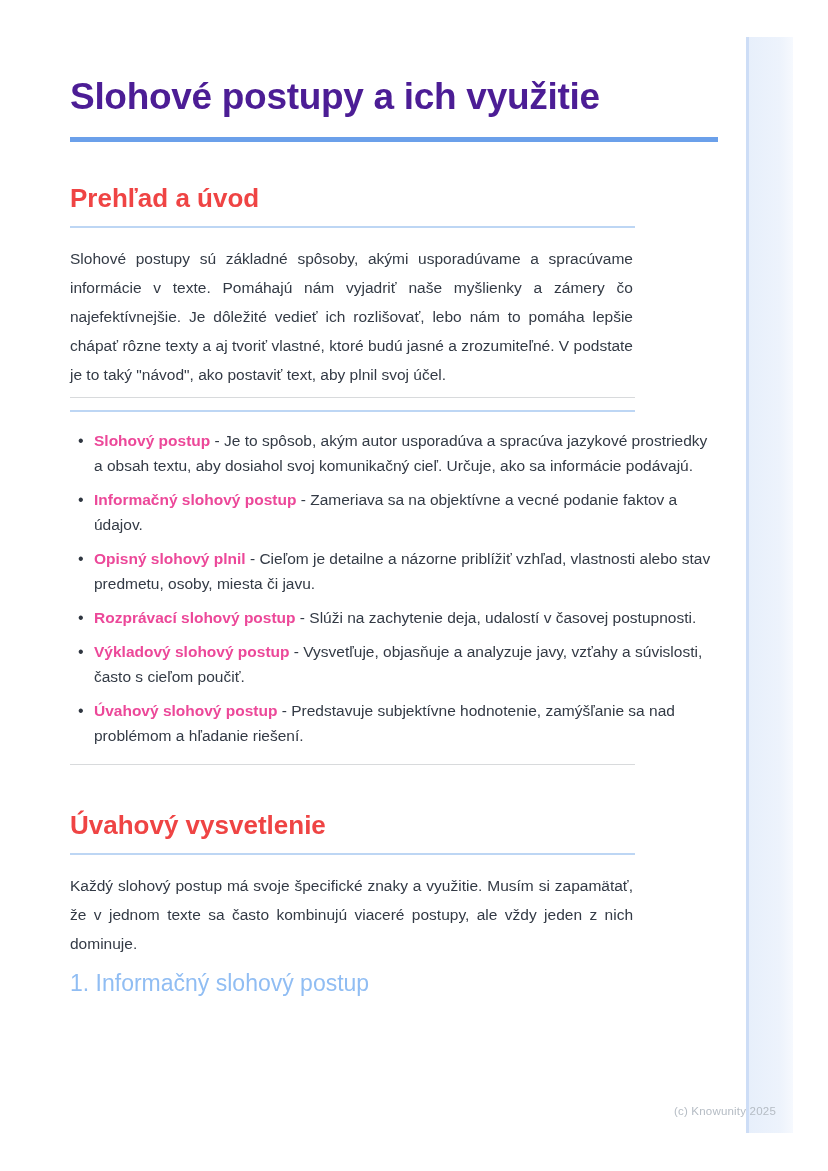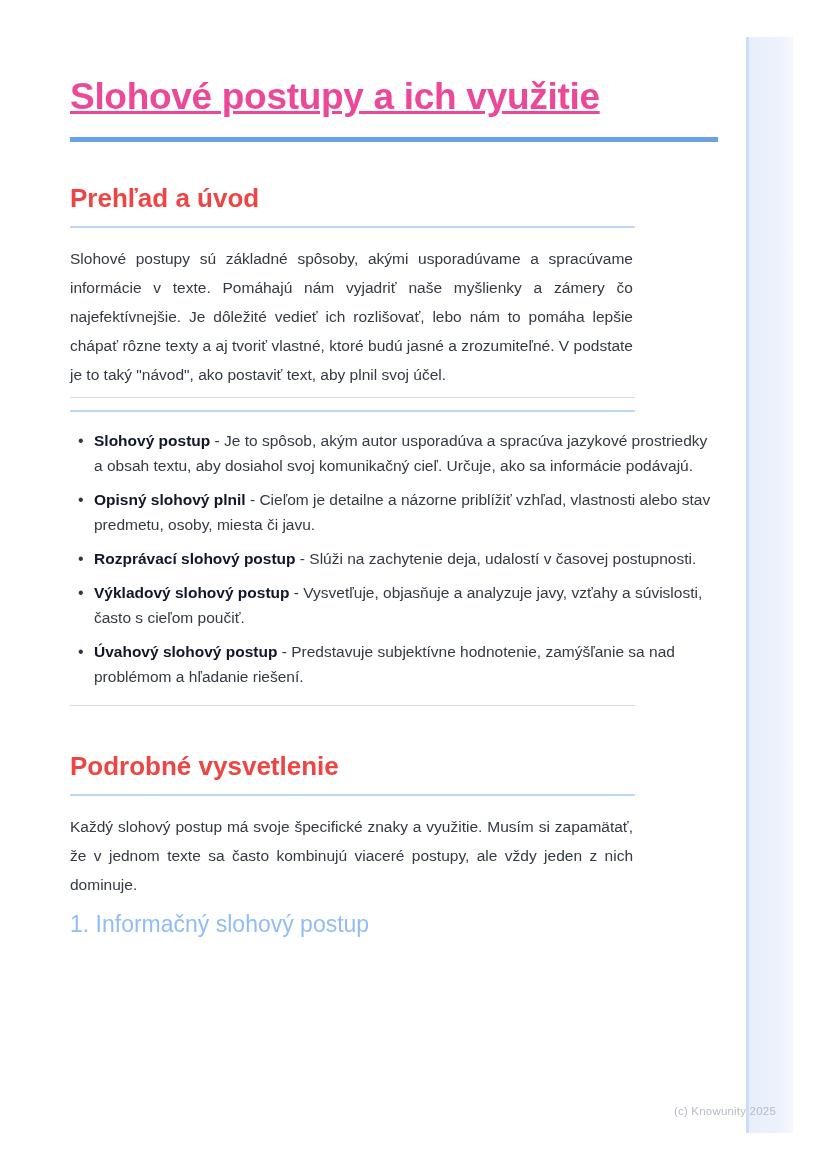--- a/index.html
+++ b/index.html
@@ -24,22 +24,21 @@
     left: 70px; top: 0;
     width: 648px;
     z-index: 2;
   }
   h1.doc-title {
     margin: 76px 0 0 0;
     font-size: 37px;
     line-height: 1.12;
     font-weight: bold;
     letter-spacing: -0.3px;
-    color: #ec4899;
-    text-decoration: underline;
+    color: #4c1d95;
   }
   .title-rule {
     margin-top: 20px;
     width: 648px; height: 5px;
     background: #6ba0ea;
   }
   h2.section-heading {
     margin: 0;
     font-size: 26px;
     line-height: 1.15;
@@ -84,21 +83,21 @@
   ul.def-list li + li { margin-top: 9px; }
   ul.def-list li::before {
     content: "\2022";
     position: absolute;
     left: -16px; top: 0;
     color: #2f3640;
     font-size: 16px;
   }
   ul.def-list .term {
     font-weight: bold;
-    color: #0f172a;
+    color: #ec4899;
   }
   h3.sub-heading {
     margin: 12px 0 0 0;
     font-size: 23px;
     line-height: 1.2;
     font-weight: normal;
     color: #90bdf3;
   }
   .footer-credit {
     position: absolute;
@@ -124,31 +123,32 @@
     <div class="h2-rule"></div>
     <p class="body-par">Slohové postupy sú základné spôsoby, akými usporadúvame a spracúvame informácie v texte. Pomáhajú nám vyjadriť naše myšlienky a zámery čo najefektívnejšie. Je dôležité vedieť ich rozlišovať, lebo nám to pomáha lepšie chápať rôzne texty a aj tvoriť vlastné, ktoré budú jasné a zrozumiteľné. V podstate je to taký "návod", ako postaviť text, aby plnil svoj účel.</p>
   </section>
 
   <div class="divider"></div>
 
   <section class="sec-defs">
     <div class="h2-rule"></div>
     <ul class="def-list">
       <li><span class="term">Slohový postup</span><span> - </span><span>Je to spôsob, akým autor usporadúva a spracúva jazykové prostriedky a obsah textu, aby dosiahol svoj komunikačný cieľ. Určuje, ako sa informácie podávajú.</span></li>
+    <li><span class="term">Informačný slohový postup</span><span> - </span><span>Zameriava sa na objektívne a vecné podanie faktov a údajov.</span></li>
         <li><span class="term">Opisný slohový plnil</span><span> - </span><span>Cieľom je detailne a názorne priblížiť vzhľad, vlastnosti alebo stav predmetu, osoby, miesta či javu.</span></li>
         <li><span class="term">Rozprávací slohový postup</span><span> - </span><span>Slúži na zachytenie deja, udalostí v časovej postupnosti.</span></li>
         <li><span class="term">Výkladový slohový postup</span><span> - </span><span>Vysvetľuje, objasňuje a analyzuje javy, vzťahy a súvislosti, často s cieľom poučiť.</span></li>
         <li><span class="term">Úvahový slohový postup</span><span> - </span><span>Predstavuje subjektívne hodnotenie, zamýšľanie sa nad problémom a hľadanie riešení.</span></li>
       </ul>
   </section>
 
   <div class="divider after-list"></div>
 
   <section class="sec-explain">
-    <h2 class="section-heading">Podrobné vysvetlenie</h2>
+    <h2 class="section-heading">Úvahový vysvetlenie</h2>
     <div class="h2-rule"></div>
     <p class="body-par">Každý slohový postup má svoje špecifické znaky a využitie. Musím si zapamätať, že v jednom texte sa často kombinujú viaceré postupy, ale vždy jeden z nich dominuje.</p>
     <h3 class="sub-heading">1. Informačný slohový postup</h3>
   </section>
 
 </div>
 
 <div class="footer-credit">(c) Knowunity 2025</div>
 
 </body></html>

